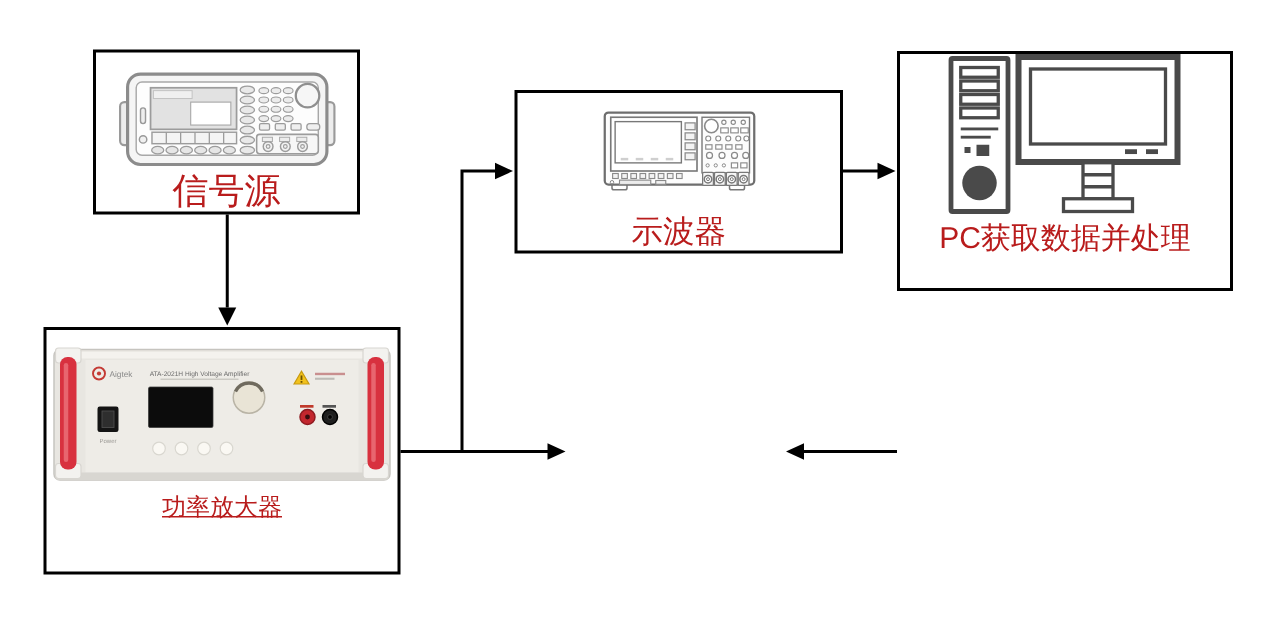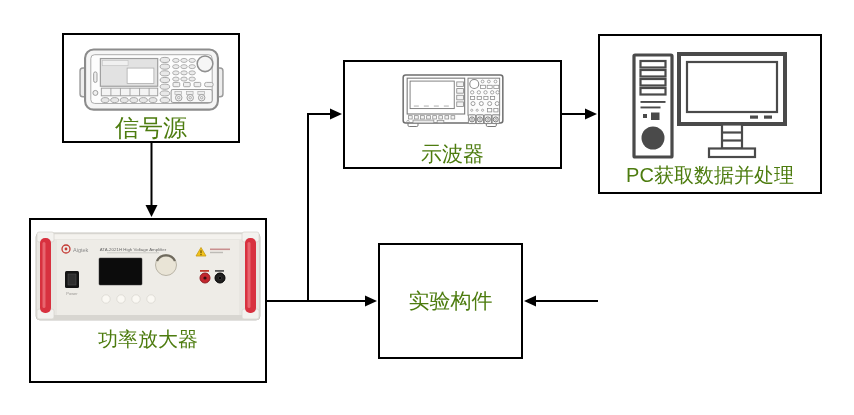--- a/index.html
+++ b/index.html
@@ -1,32 +1,32 @@
 <!DOCTYPE html>
 <html><head>
 <meta charset="utf-8">
 <style>
   html,body{margin:0;padding:0;background:#ffffff;}
   .stage{position:relative;width:854px;height:415px;background:#ffffff;overflow:hidden;
          font-family:"Liberation Sans",sans-serif;color:#000;}
   .box{position:absolute;border:2px solid #000;background:#fff;box-sizing:border-box;
        display:flex;flex-direction:column;align-items:center;}
   .overlay{position:absolute;left:0;top:0;pointer-events:none;}
-  .lbl{white-space:nowrap;color:#4d7c0f;}
+  .lbl{white-space:nowrap;color:#b91c1c;}
   .serif{font-family:"Liberation Serif",serif;}
   
   #box-signal{left:62px;top:33px;width:178px;height:110px;padding-top:13px;}
   #box-amp{left:29px;top:218px;width:238px;height:165px;padding-top:9px;}
   #box-scope{left:343px;top:60px;width:219px;height:109px;padding-top:12px;}
-  #box-pc{left:598px;top:34px;width:224px;height:160px;padding-top:16px;}
+  #box-pc{left:598px;top:34px;width:224px;height:160px;padding-top:0;}
   #box-specimen{left:378px;top:243px;width:145px;height:116px;justify-content:center;}
   #box-sldv{left:598px;top:247px;width:220px;height:110px;justify-content:center;}
   
   #box-signal .lbl{font-size:24px;line-height:26px;margin-top:2px;}
-  #box-amp .lbl{font-size:20px;line-height:26px;}
+  #box-amp .lbl{font-size:16px;line-height:26px;text-decoration:underline;}
   #box-amp .lbl.first{margin-top:4px;}
   #box-scope .lbl{font-size:21px;line-height:26px;margin-top:12px;}
   #box-pc .lbl{font-size:20px;line-height:24px;margin-top:3px;}
   #box-specimen .lbl{font-size:21px;}
   #box-sldv .lbl{font-size:24px;line-height:29px;text-align:center;}
 </style>
 </head>
 <body>
 
 <div class="stage">
@@ -255,23 +255,20 @@
       <g stroke="#4a4a4a" fill="#ffffff">
         <rect x="90" y="72.5" width="20" height="24" stroke-width="2.2"></rect>
         <line x1="90" y1="80.5" x2="110" y2="80.5" stroke-width="2.2"></line>
         <line x1="90" y1="88.5" x2="110" y2="88.5" stroke-width="2.2"></line>
         <rect x="77" y="96.5" width="46" height="8.5" stroke-width="2.2"></rect>
       </g>
     </svg>
     <div class="lbl">PC获取数据并处理</div>
   </div>
 
-  <div class="box" id="box-specimen">
-    <div class="lbl">实验构件</div>
-  </div>
 
 
   <svg class="overlay" width="854" height="415" viewBox="0 0 854 415">
     <g stroke="#000000" stroke-width="2" fill="none">
       <path d="M151.5 143 V205"></path>
       <path d="M267 301 H366"></path>
       <path d="M308 301 V114 H331"></path>
       <path d="M562 114 H586"></path>
       <path d="M598 301 H536"></path>
     </g>

